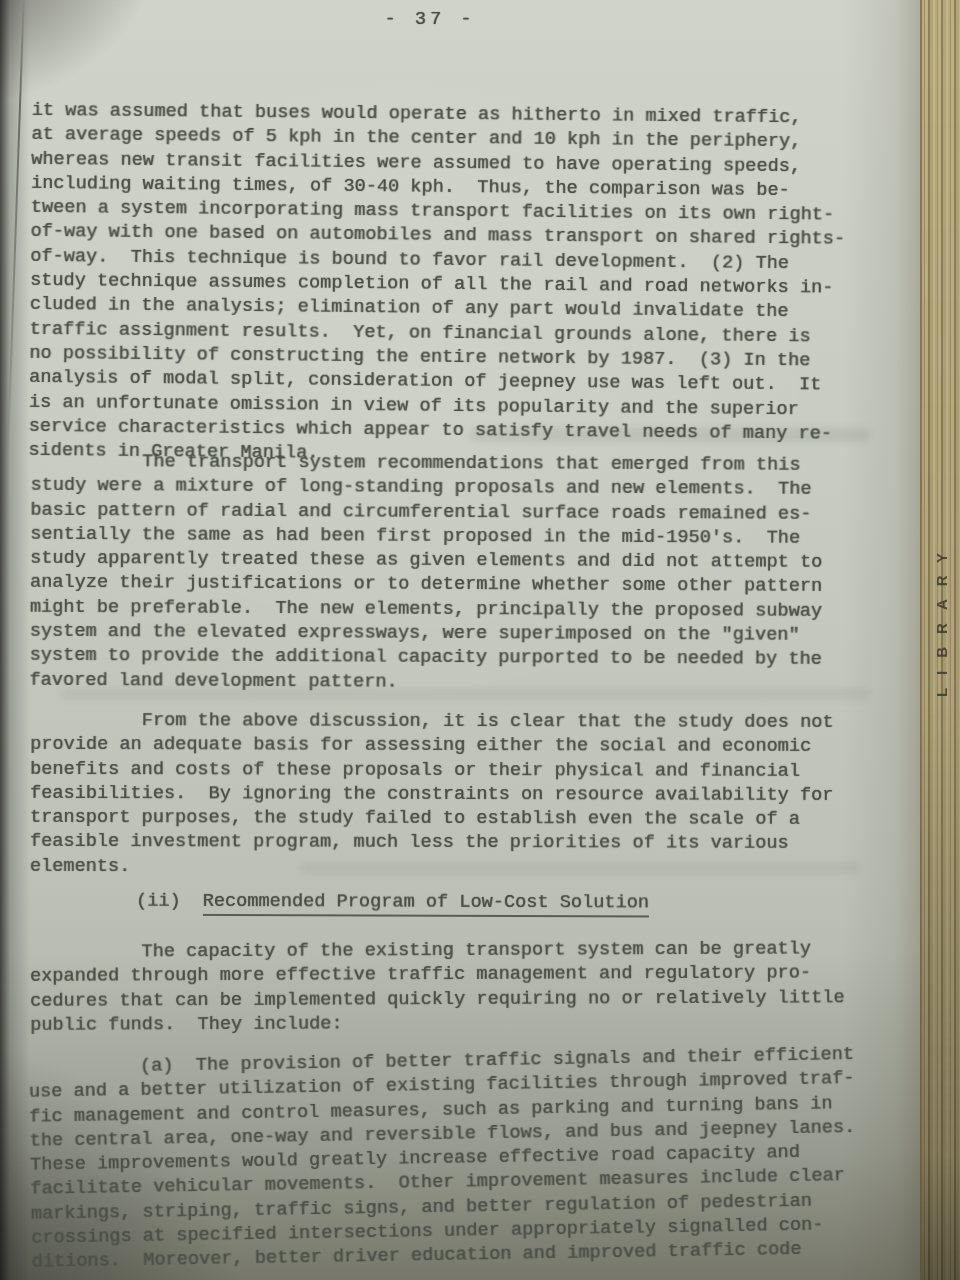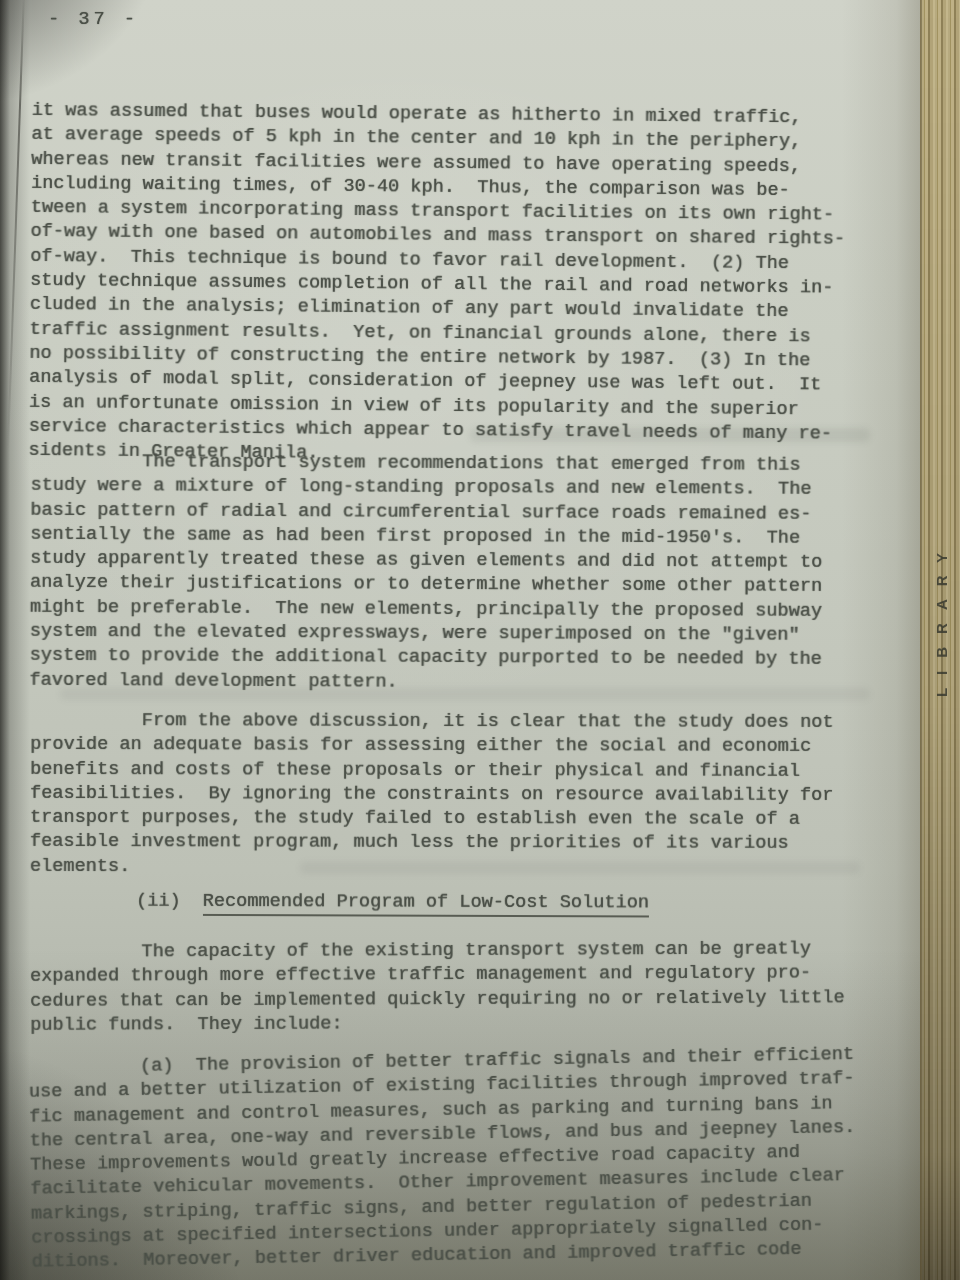--- a/index.html
+++ b/index.html
@@ -73,21 +73,21 @@
     position: absolute;
     left: 30px; width: 860px;
     font-size: 18.6px; line-height: 24.3px;
     color: #4a4f47;
     white-space: pre;
     text-shadow: 0.4px 0.3px 0.8px rgba(74,79,71,0.75), -0.3px -0.2px 0.8px rgba(74,79,71,0.4);
     filter: blur(0.35px);
   }
   .page-number {
     position: absolute; top: 8px; left: 0; right: 38px;
-    text-align: left; letter-spacing: 4px; margin-left: 48px;
+    text-align: center; letter-spacing: 4px;
   }
   .para-1  { top: 103px;  transform: rotate(0.55deg); }
   .para-2  { top: 452px;  transform: rotate(0.3deg); }
   .para-3  { top: 710px;  transform: rotate(0.15deg); }
   .heading { top: 891px;  transform: rotate(0.2deg); padding-left: 106px; }
   .heading .heading-title {
     margin-left: 22px;
     border-bottom: 2px solid rgba(70,75,66,0.85);
     padding-bottom: 2px;
   }

